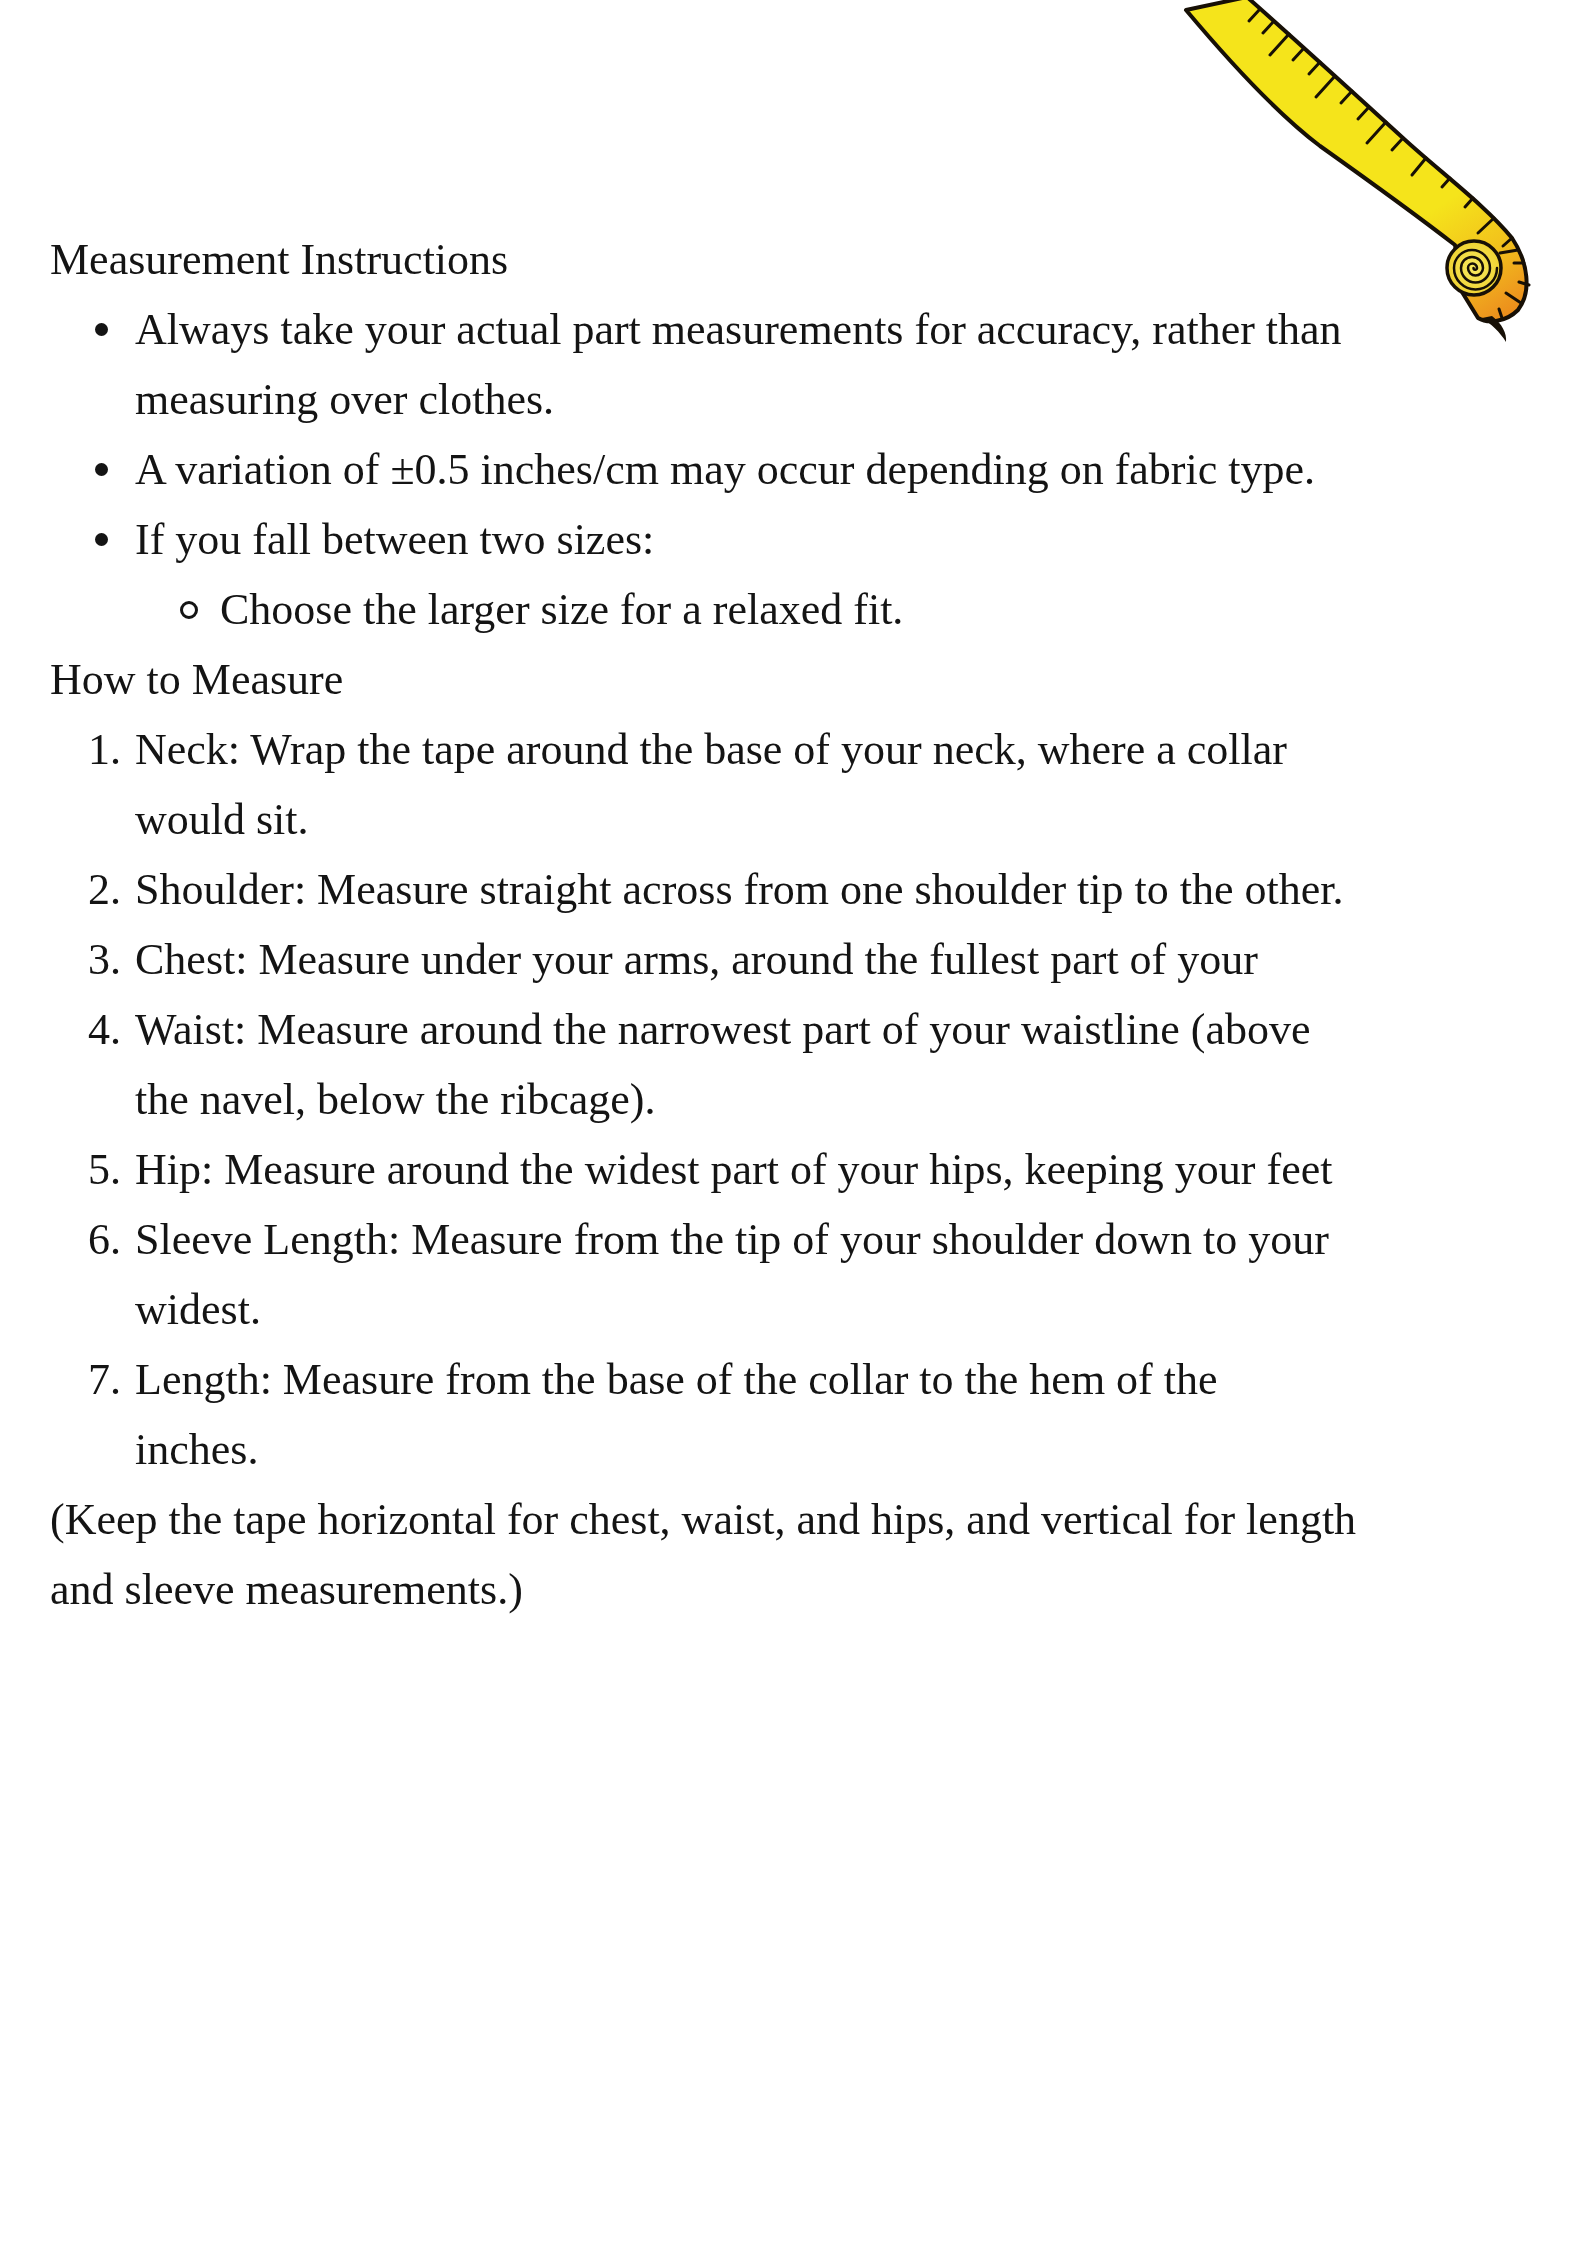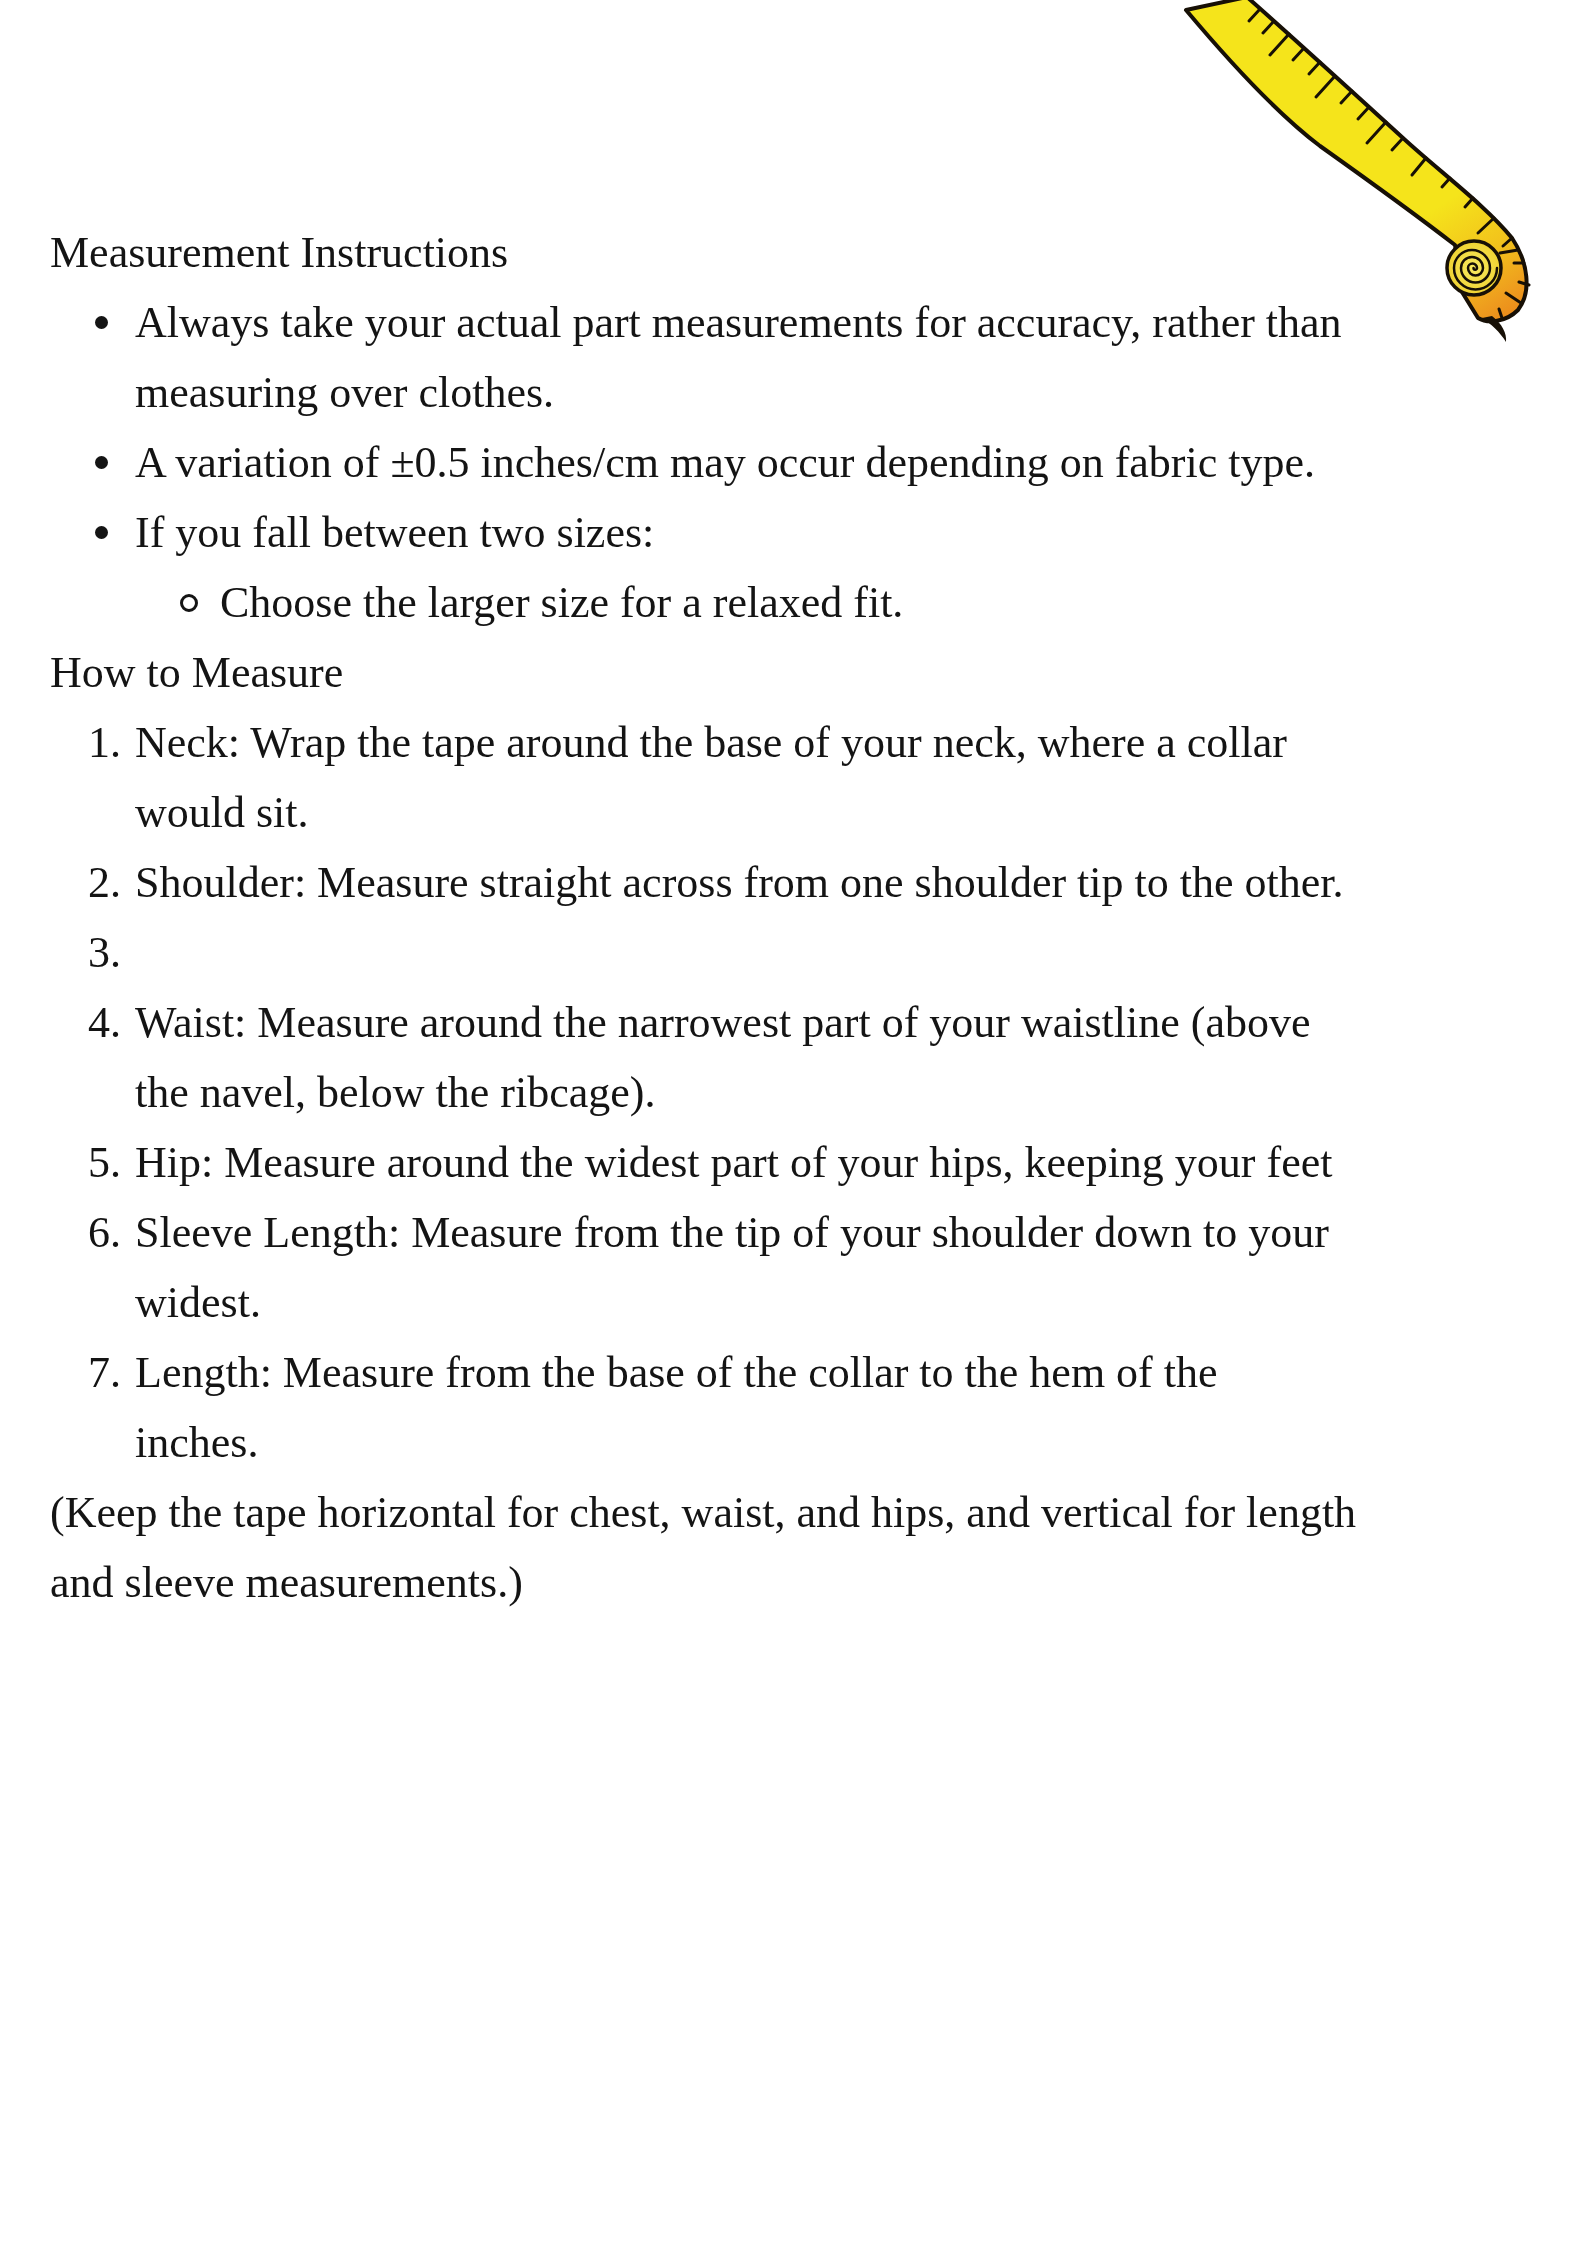--- a/index.html
+++ b/index.html
@@ -3,21 +3,21 @@
 <meta charset="utf-8">
 <style>
   :root { --ink:#171006; --text:#141414; --paper:#ffffff; }
   html,body { margin:0; padding:0; background:#e8e8e8; }
   .page {
     position:relative; width:1587px; height:2245px;
     background:var(--paper); overflow:hidden;
     font-family:"Liberation Serif", serif; color:var(--text);
   }
   .tape-svg { position:absolute; left:1140px; top:0; width:420px; height:350px; pointer-events:none; }
-  .content { position:absolute; left:50px; top:218px; width:1520px; font-size:44px; }
+  .content { position:absolute; left:50px; top:225px; width:1520px; font-size:44px; }
   .block { display:flex; align-items:flex-start; }
   .block .marker { flex:none; line-height:70px; }
   .block.bullet .marker { width:40px; margin-left:45px; }
   .block.sub    .marker { width:40px; margin-left:130px; }
   .block.step   .marker { width:47px; margin-left:38px; }
   .dot  { display:block; width:13px; height:13px; border-radius:50%; background:var(--text); margin-top:28px; }
   .ring { display:block; width:12px; height:12px; border:3px solid var(--text); border-radius:50%; margin-top:26px; }
   .lines { flex:1 1 auto; min-width:0; }
   .tline { line-height:70px; height:70px; white-space:pre; }
   .block.title .tline, .block.subtitle .tline { line-height:70px; }
@@ -136,20 +136,21 @@
       </div>
       <div class="block step">
         <span class="marker">2.</span>
         <div class="lines">
           <div class="tline">Shoulder: Measure straight across from one shoulder tip to the other.</div>
         </div>
       </div>
       <div class="block step">
         <span class="marker">3.</span>
         <div class="lines">
+          <div class="tline">Chest: Measure under your arms, around the fullest part of your</div>
         </div>
       </div>
       <div class="block step">
         <span class="marker">4.</span>
         <div class="lines">
           <div class="tline">Waist: Measure around the narrowest part of your waistline (above</div>
           <div class="tline">the navel, below the ribcage).</div>
         </div>
       </div>
       <div class="block step">

